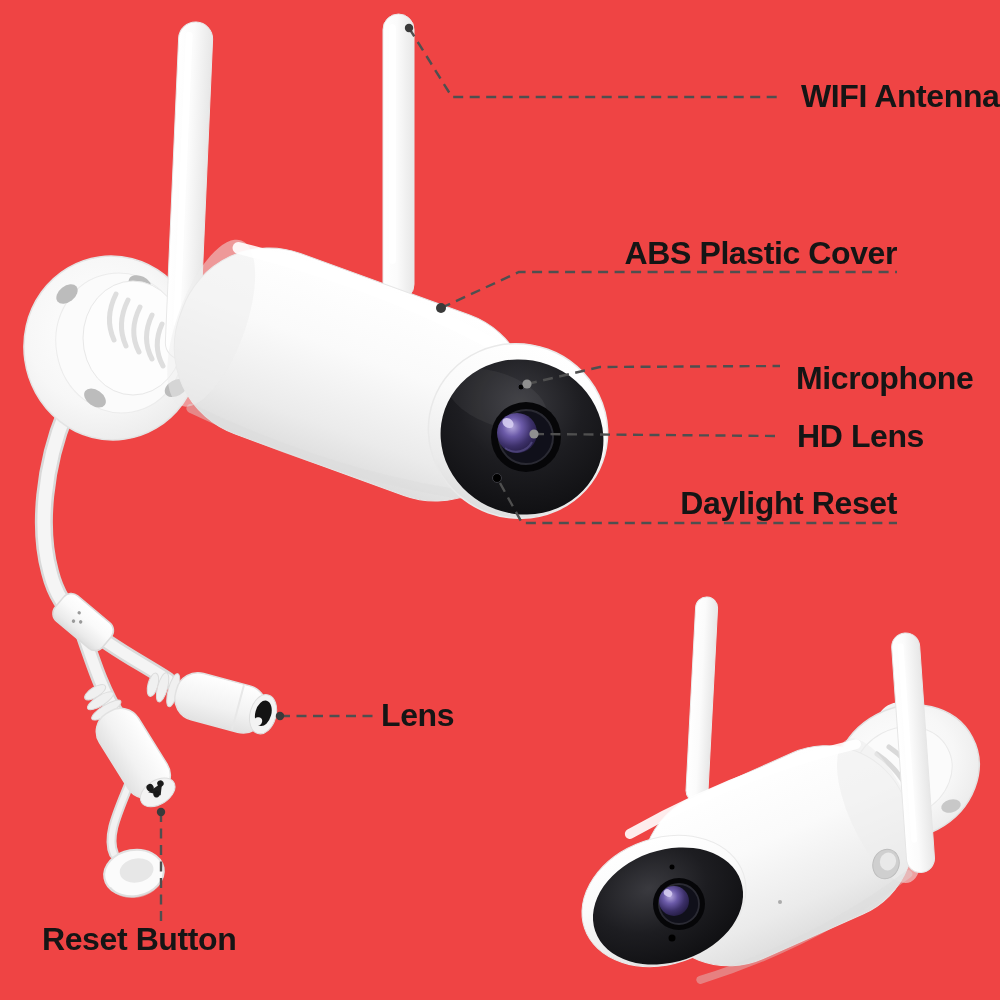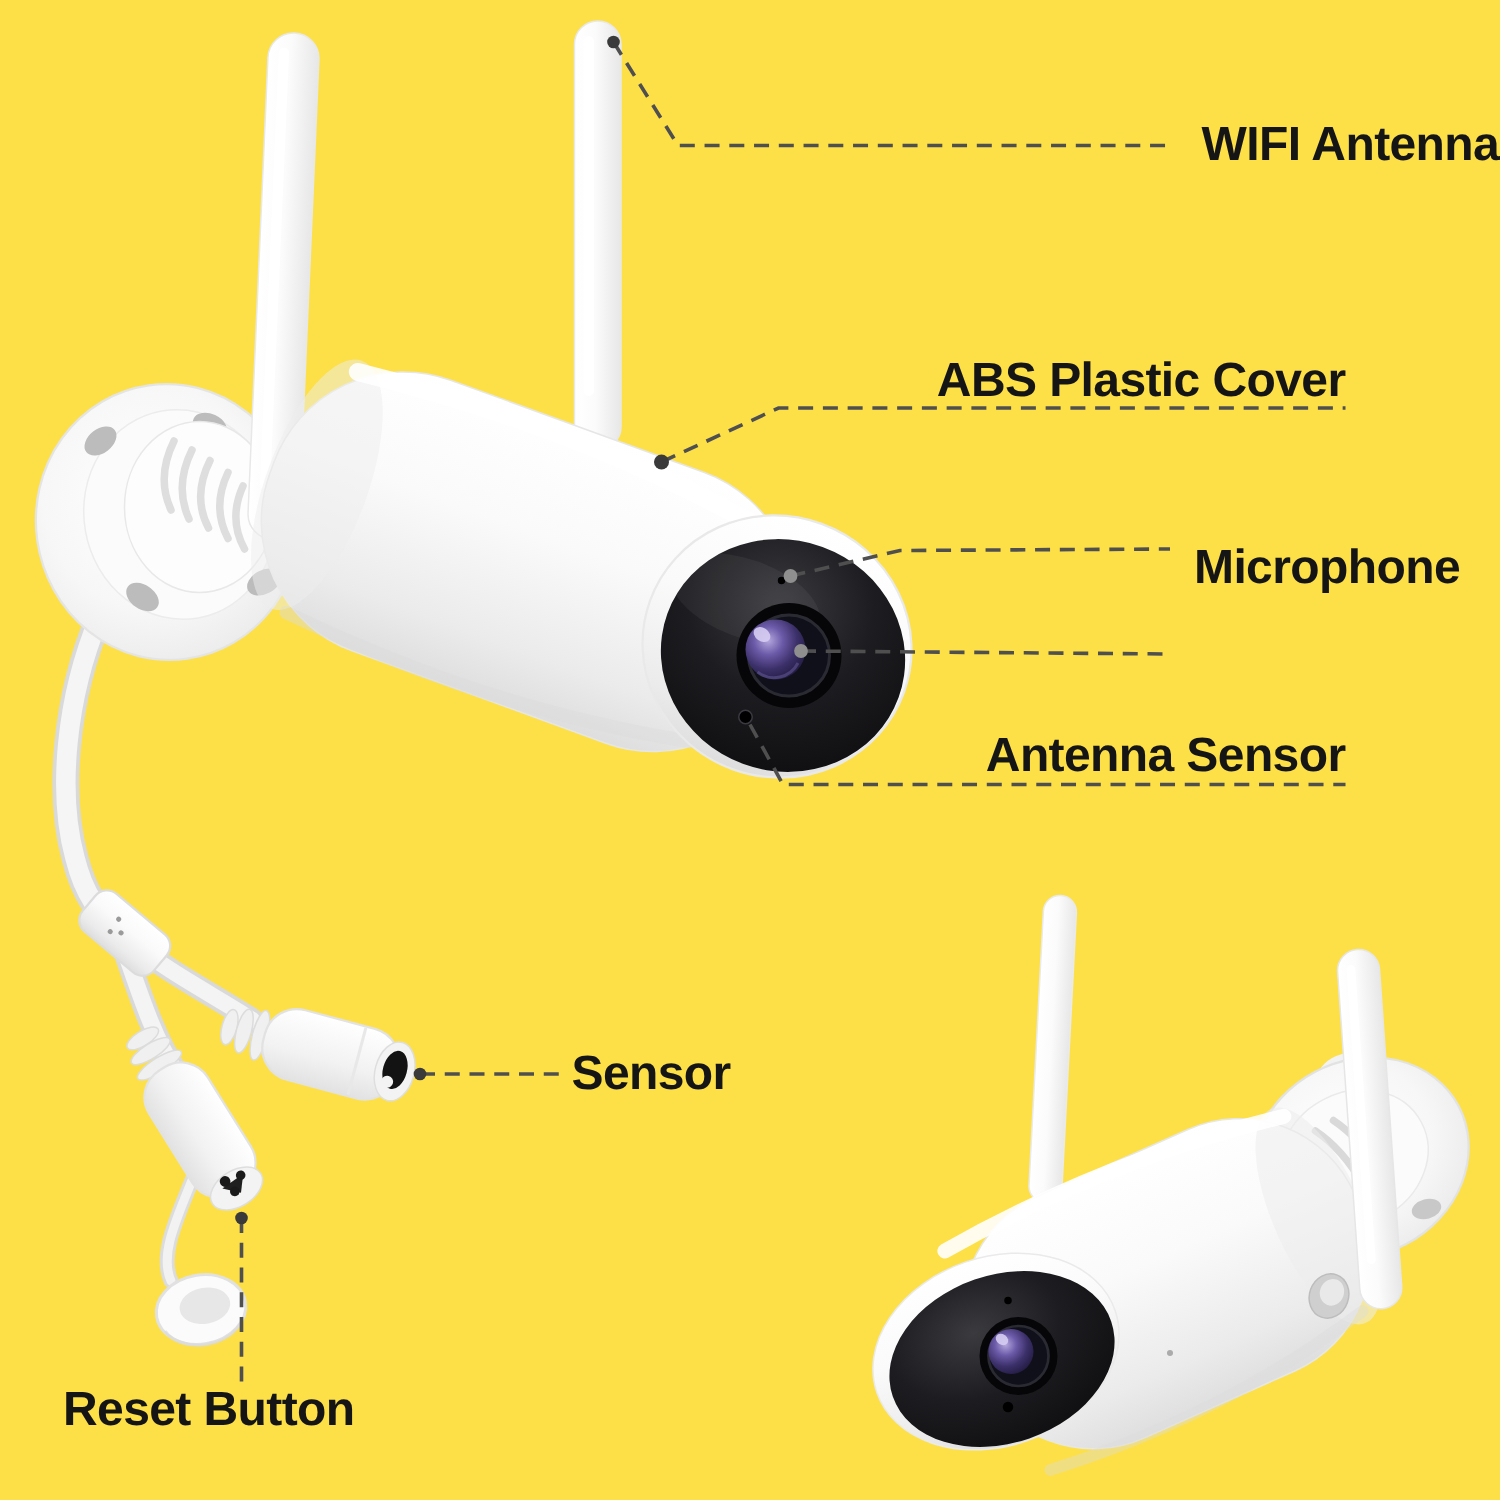--- a/index.html
+++ b/index.html
@@ -1,17 +1,17 @@
 <!DOCTYPE html>
 <html><head>
 <meta charset="utf-8">
 <style>
   html,body{margin:0;padding:0;background:#ffffff;}
   .stage{
-    position:relative;width:1000px;height:1000px;background:#fde047;
+    position:relative;width:1000px;height:1000px;background:#ef4444;
     overflow:hidden;font-family:"Liberation Sans","DejaVu Sans",sans-serif;text-align:center;
   }
   .scene{position:absolute;left:0;top:0;}
   .callout-label{
     position:absolute;font-size:32px;font-weight:700;color:#151515;
     letter-spacing:-0.4px;white-space:nowrap;line-height:1;
   }
   .lbl-wifi   {left:801px;top:97px;transform:translateY(-54%);}
   .lbl-abs    {right:103px;top:269px;transform:translateY(-100%);margin-left:19px;}
   .lbl-mic    {left:796px;top:367px;transform:translateY(-54%);margin-top:12px;}
@@ -231,16 +231,17 @@
       <circle cx="280" cy="716" r="4.2" fill="#3a3a3a"></circle>
 
       <path class="leader" d="M161,812 L161,921"></path>
       <circle cx="161" cy="812" r="4.2" fill="#3a3a3a"></circle>
     </g>
   </svg>
 
   <div class="callout-label lbl-wifi">WIFI Antenna</div>
   <div class="callout-label lbl-abs">ABS Plastic Cover</div>
   <div class="callout-label lbl-mic">Microphone</div>
-  <div class="callout-label lbl-sensor">Antenna Sensor</div>
-  <div class="callout-label lbl-power">Sensor</div>
+  <div class="callout-label lbl-lens">HD Lens</div>
+  <div class="callout-label lbl-sensor">Daylight Reset</div>
+  <div class="callout-label lbl-power">Lens</div>
   <div class="callout-label lbl-reset">Reset Button</div>
 </div>
 
 </body></html>

